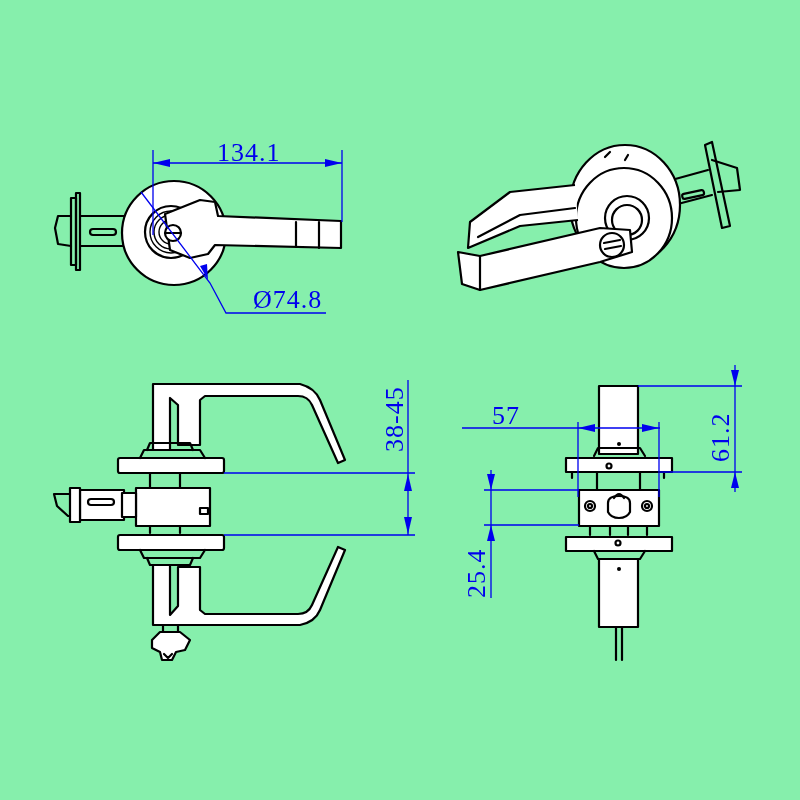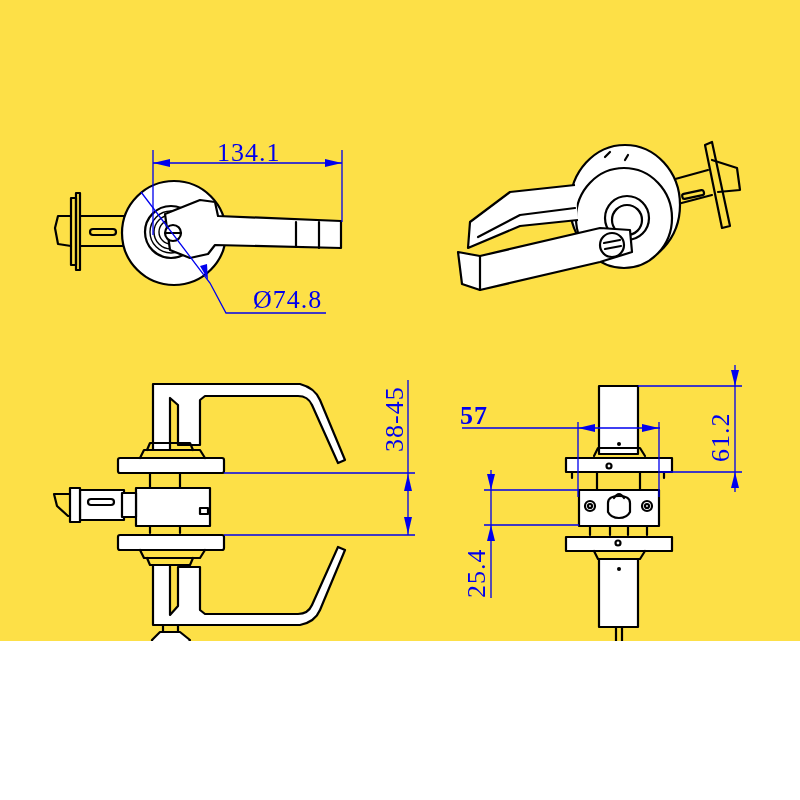--- a/index.html
+++ b/index.html
@@ -1,16 +1,16 @@
 <!DOCTYPE html>
 <html><head>
 <meta charset="utf-8">
 <style>
   html, body { margin: 0; padding: 0; background: #ffffff; }
-  #canvas { position: relative; width: 800px; height: 641px; background: #fde047; overflow: hidden; }
+  #canvas { position: relative; width: 800px; height: 800px; background: #86efac; overflow: hidden; }
   svg { position: absolute; left: 0; top: 0; }
   .k { fill: none; stroke: #000; stroke-width: 2.2; stroke-linejoin: round; stroke-linecap: round; }
   .kt { fill: none; stroke: #000; stroke-width: 1.4; }
   .kf { fill: #fff; stroke: #000; stroke-width: 2.2; stroke-linejoin: round; }
   .dim { stroke: #0000ee; stroke-width: 1.3; fill: none; }
   .arr { fill: #0000ee; stroke: none; }
   .dimtxt { position: absolute; color: #0000ee; font-family: "Liberation Serif", serif; font-size: 26px; line-height: 1; white-space: nowrap; letter-spacing: 1px; }
   .rot { transform-origin: left top; transform: rotate(-90deg); }
 </style>
 </head>
@@ -149,17 +149,17 @@
 
     <path class="dim" d="M484,490 L579,490 M484,525 L579,525 M491,470 L491,598"></path>
     <path class="arr" d="M491,490 L487,474 L495,474 Z"></path>
     <path class="arr" d="M491,525 L487,541 L495,541 Z"></path>
   </g>
 </svg>
 
 <div class="dimtxt" style="left:217px; top:140px;">134.1</div>
 <div class="dimtxt" style="left:253px; top:287px;">Ø74.8</div>
 <div class="dimtxt rot" style="left:382px; top:452px;">38-45</div>
-<div class="dimtxt" style="left:460px; top:403px;font-weight:bold;">57</div>
+<div class="dimtxt" style="left:492px; top:403px;">57</div>
 <div class="dimtxt rot" style="left:708px; top:462px;">61.2</div>
 <div class="dimtxt rot" style="left:464px; top:598px;">25.4</div>
 
 </div>
 
 </body></html>

